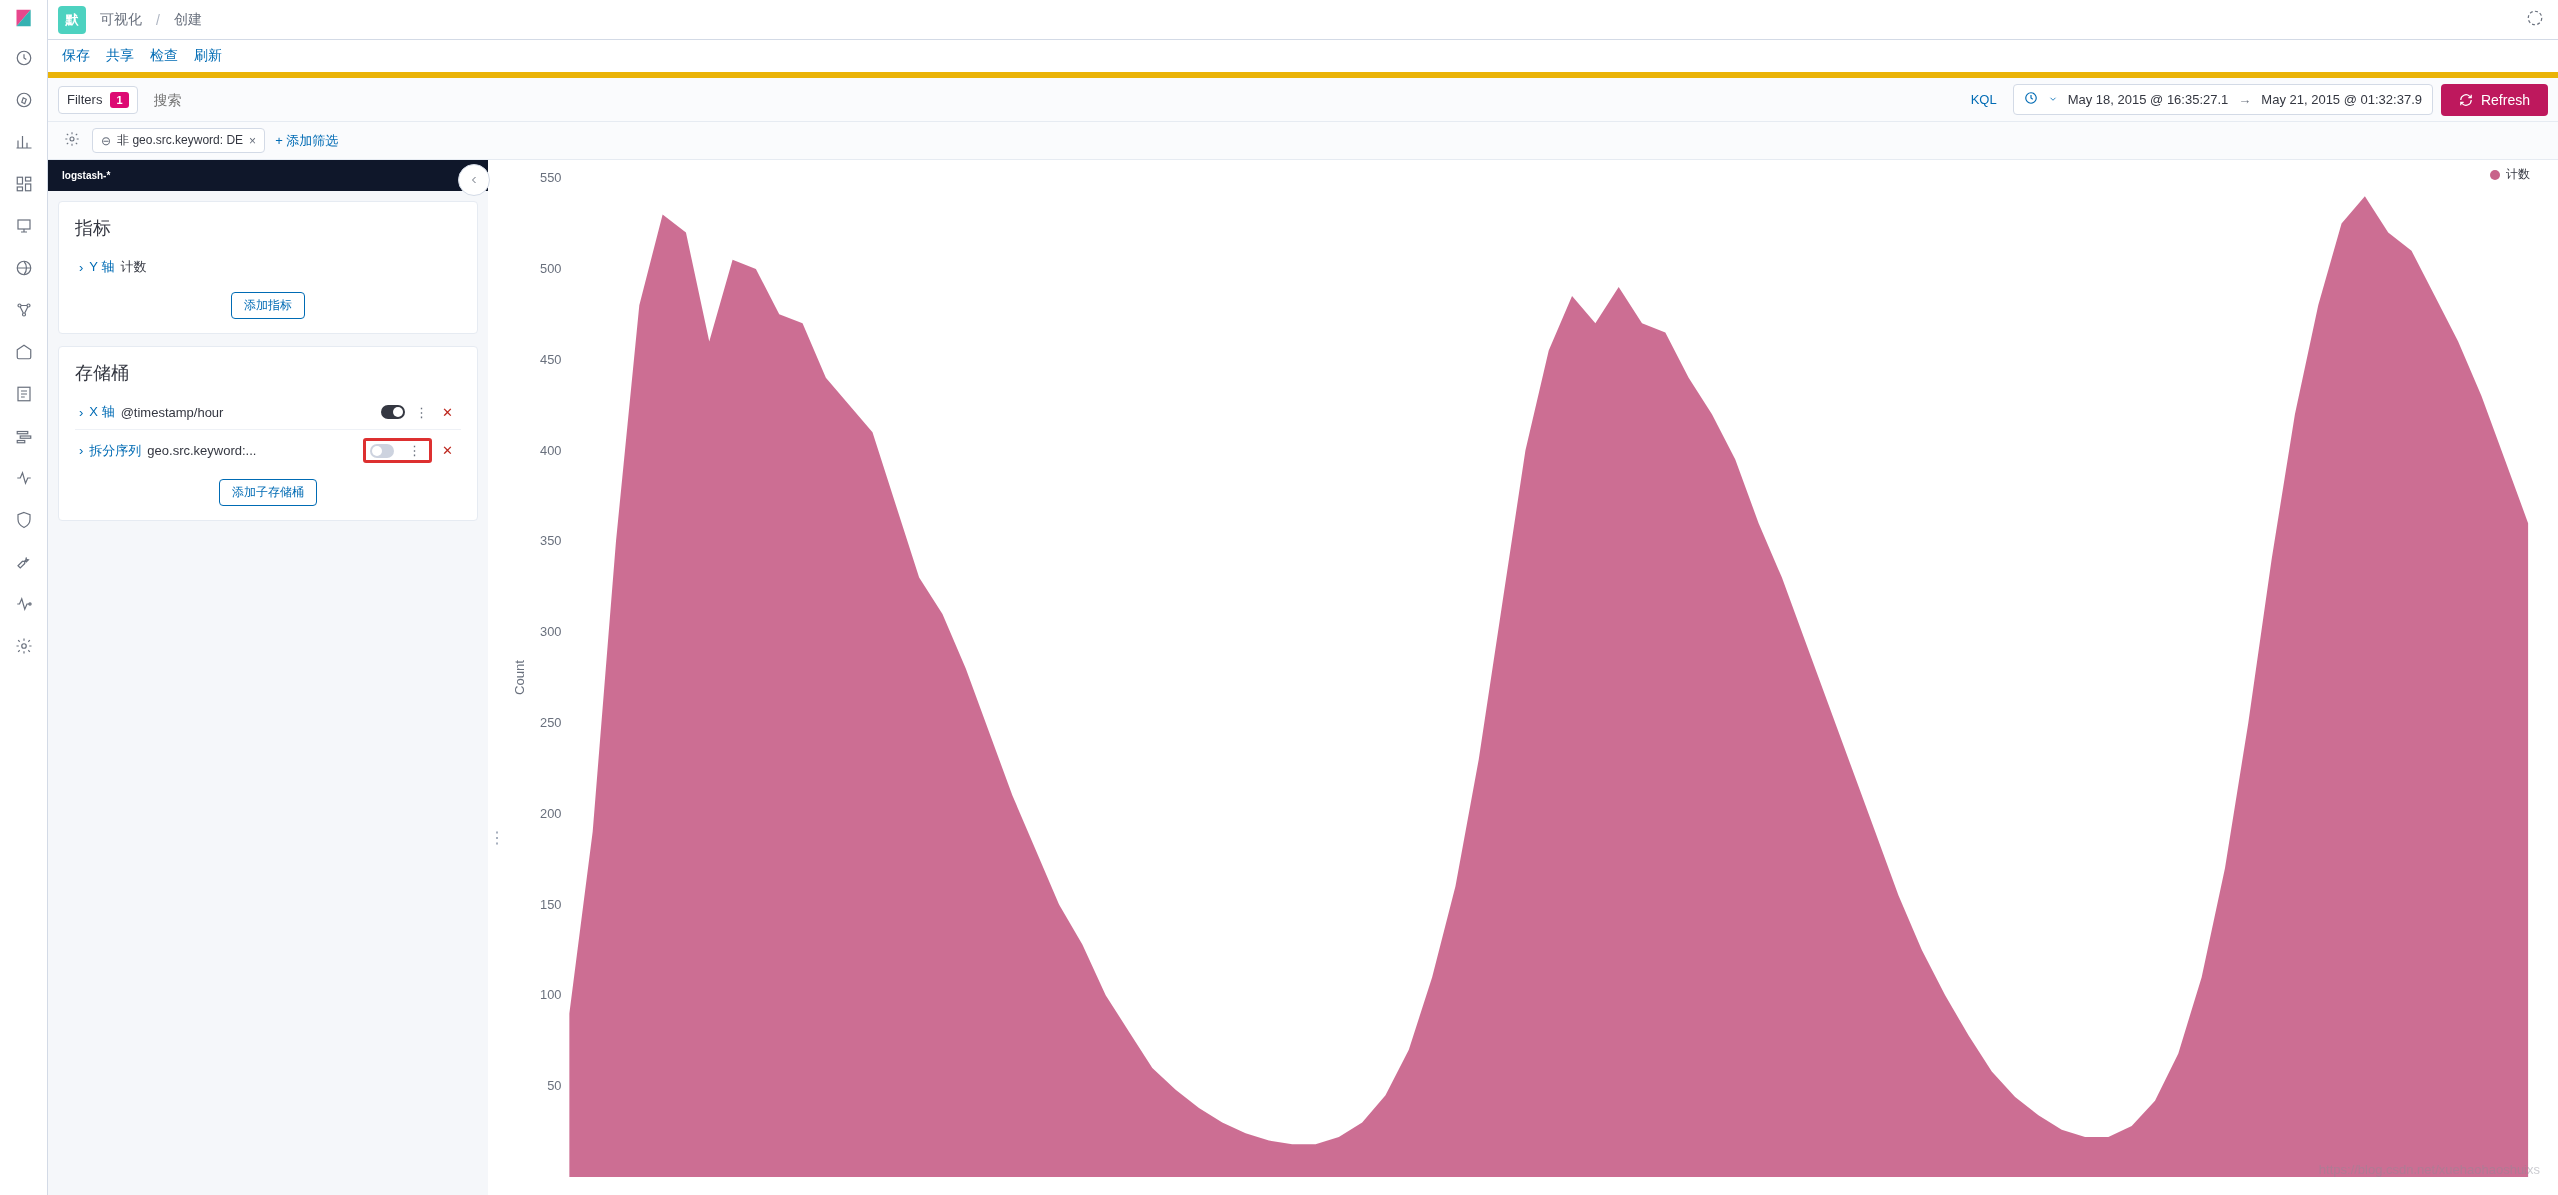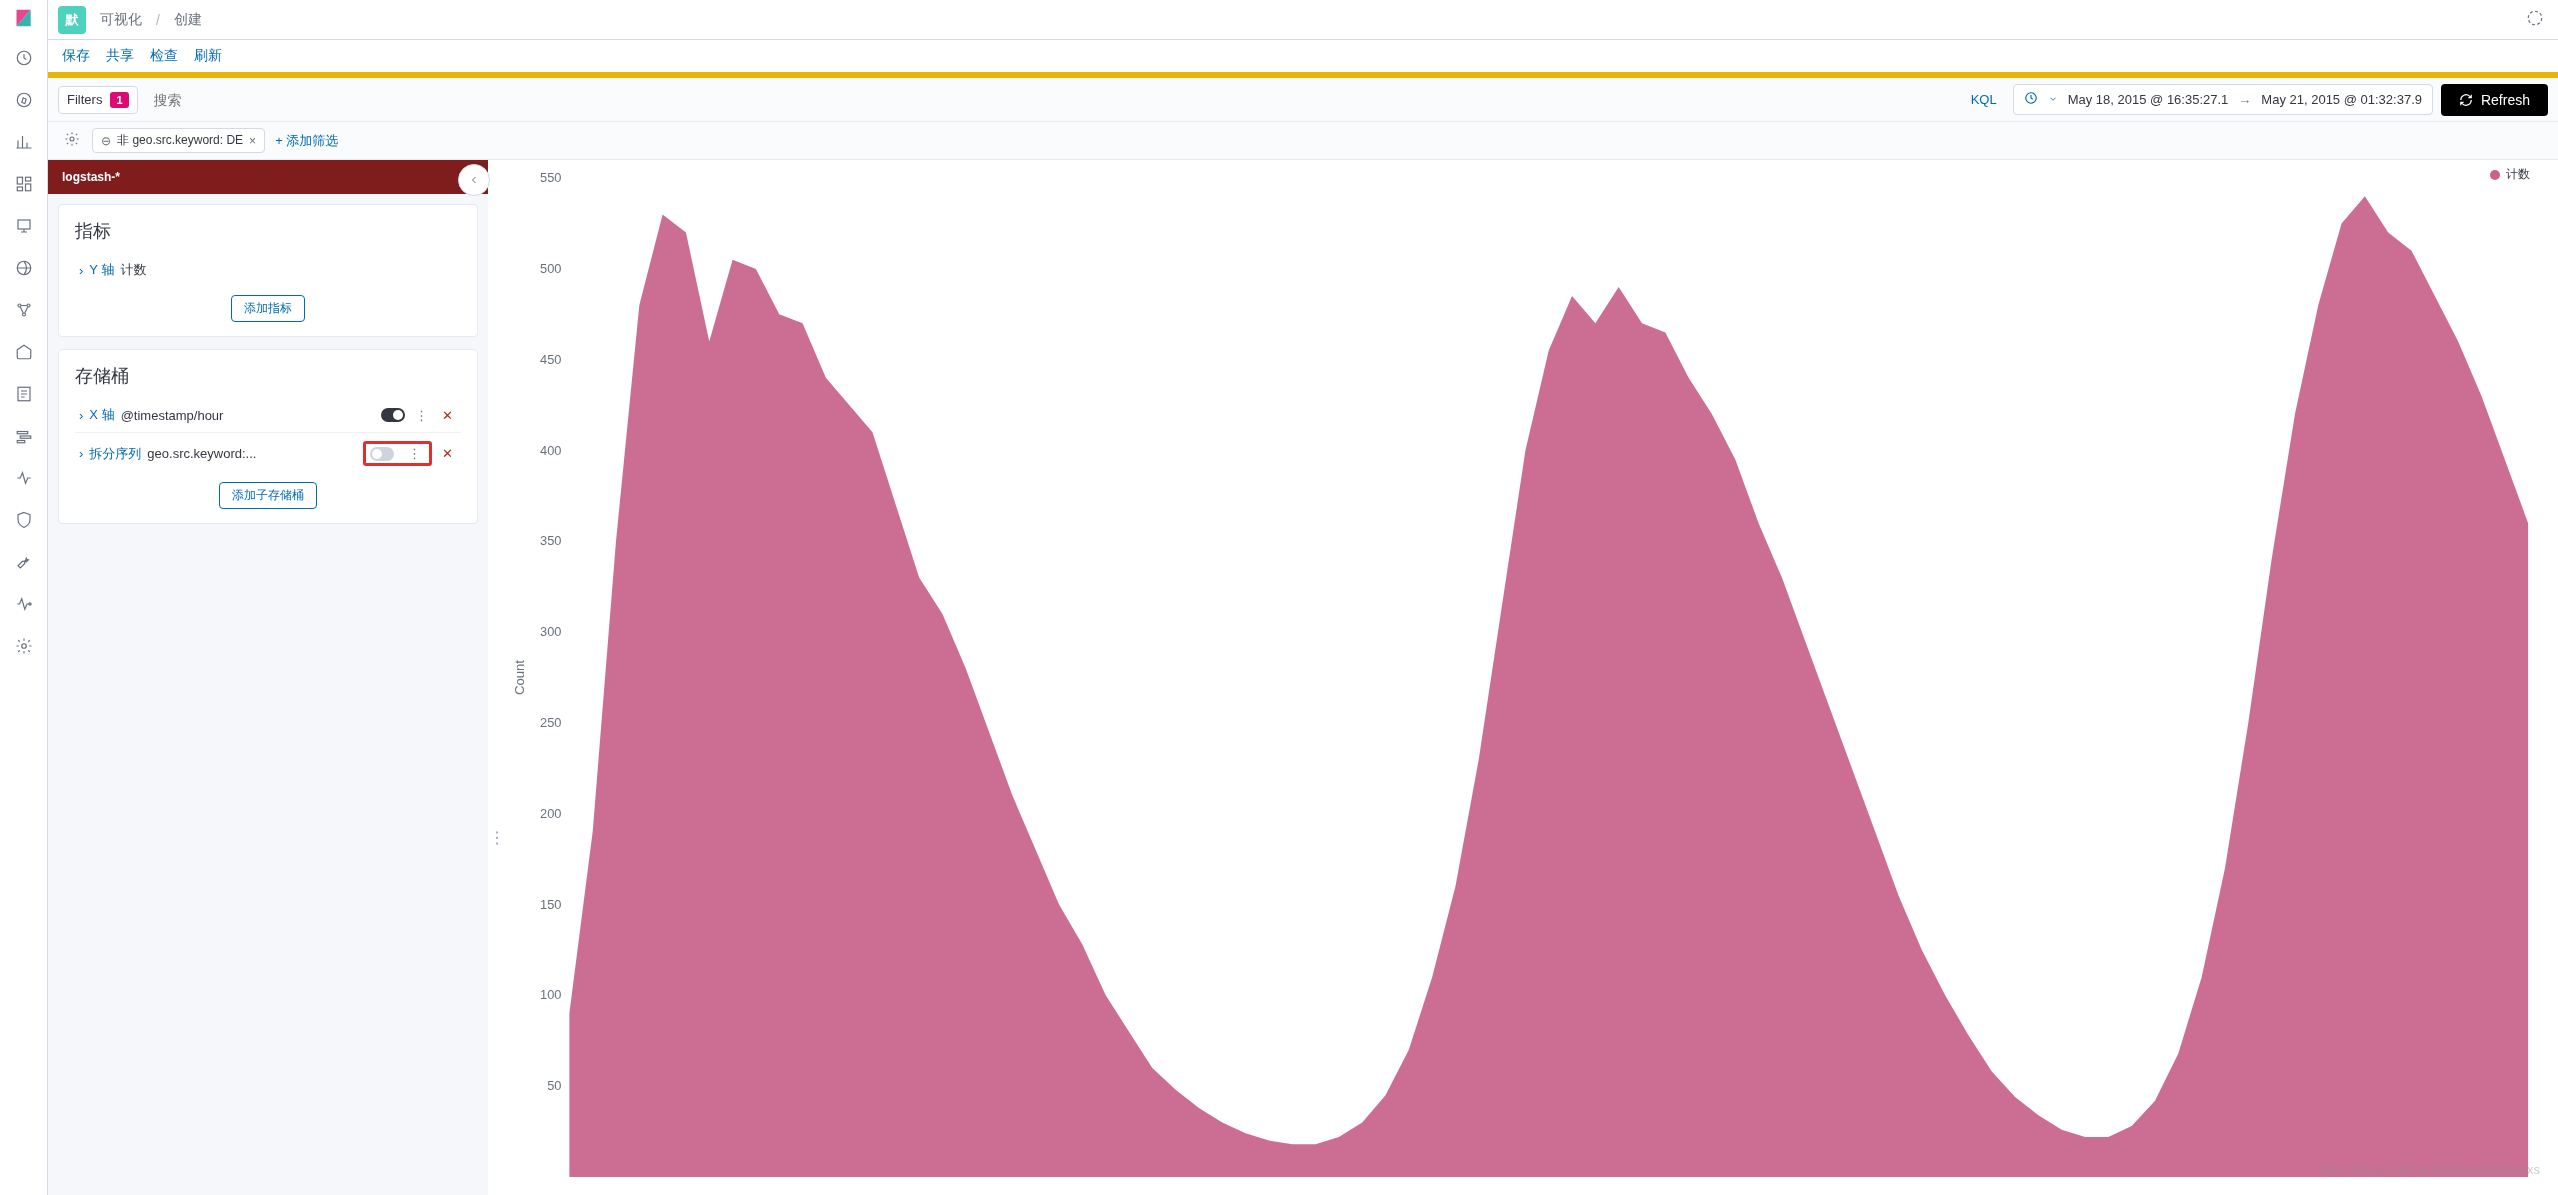--- a/index.html
+++ b/index.html
@@ -25,32 +25,32 @@
 .action-bar a { color: #006bb4; text-decoration: none; font-size: 14px; cursor: pointer; }
 
 .query-bar { height: 44px; border-bottom: 1px solid #e6ebf2; display: flex; align-items: center; padding: 0 10px; gap: 8px; background: #fafbfd; }
 .filters-pill { background: #fff; border: 1px solid #d3dae6; border-radius: 4px; padding: 5px 8px; display: flex; align-items: center; gap: 8px; font-size: 13px; color: #343741; }
 .filters-pill .count { background: #dd0a73; color: #fff; border-radius: 3px; padding: 0 6px; font-size: 11px; font-weight: 600; line-height: 16px; }
 .search-input { flex: 1; border: none; background: transparent; font-size: 14px; padding: 6px 8px; color: #343741; outline: none; }
 .kql-link { color: #006bb4; font-size: 13px; padding: 0 8px; cursor: pointer; margin-left: 44px; }
 .time-picker { background: #fff; border: 1px solid #d3dae6; border-radius: 4px; padding: 6px 10px; display: flex; align-items: center; gap: 10px; font-size: 13px; color: #343741; }
 .time-picker .clock { color: #006bb4; }
 .time-picker .arrow { color: #69707d; }
-.refresh-btn { background: #000000; color: #fff; border: none; border-radius: 4px; padding: 8px 18px; font-size: 14px; display: flex; align-items: center; gap: 8px; cursor: pointer; }
+.refresh-btn { background: #be185d; color: #fff; border: none; border-radius: 4px; padding: 8px 18px; font-size: 14px; display: flex; align-items: center; gap: 8px; cursor: pointer; }
 
 .filter-chip-bar { height: 38px; display: flex; align-items: center; padding: 0 14px; gap: 10px; background: #fafbfd; border-bottom: 1px solid #e6ebf2; }
 .gear-btn { color: #69707d; cursor: pointer; padding: 2px; }
 .filter-chip { border: 1px solid #d3dae6; border-radius: 4px; padding: 3px 8px; font-size: 12px; color: #343741; display: flex; align-items: center; gap: 6px; background: #fff; }
 .filter-chip .x { color: #69707d; cursor: pointer; }
 .add-filter-link { color: #006bb4; font-size: 13px; cursor: pointer; }
 
 .workspace { flex: 1; display: flex; overflow: hidden; }
 
 .side-panel { width: 440px; background: #f5f7fa; position: relative; }
-.side-panel-header { background: #7f1d1d; color: #fff; padding: 10px 14px; font-size: 12px; font-weight: 600; }
+.side-panel-header { background: #0f172a; color: #fff; padding: 10px 14px; font-size: 10px; font-weight: 600; }
 .collapse-btn { position: absolute; right: -2px; top: 4px; width: 32px; height: 32px; background: #fff; border: 1px solid #d3dae6; border-radius: 50%; display: flex; align-items: center; justify-content: center; color: #69707d; cursor: pointer; z-index: 2; }
 
 .tabs-row { display: flex; align-items: center; background: #fff; border-bottom: 1px solid #d3dae6; height: 42px; }
 .tab { padding: 0 14px; font-size: 13px; color: #69707d; cursor: pointer; height: 100%; display: flex; align-items: center; }
 .tab.active { color: #006bb4; border-bottom: 2px solid #006bb4; margin-bottom: -1px; }
 .tabs-spacer { flex: 1; }
 .tabs-actions { display: flex; align-items: center; height: 100%; border: 4px solid #dd3030; border-radius: 3px; margin: 2px 4px 2px 0; }
 .play-btn { background: #55a1d6; width: 44px; height: 34px; display: flex; align-items: center; justify-content: center; color: #fff; cursor: pointer; }
 .close-tab-btn { width: 38px; height: 34px; display: flex; align-items: center; justify-content: center; color: #98a2b3; cursor: pointer; }
 

